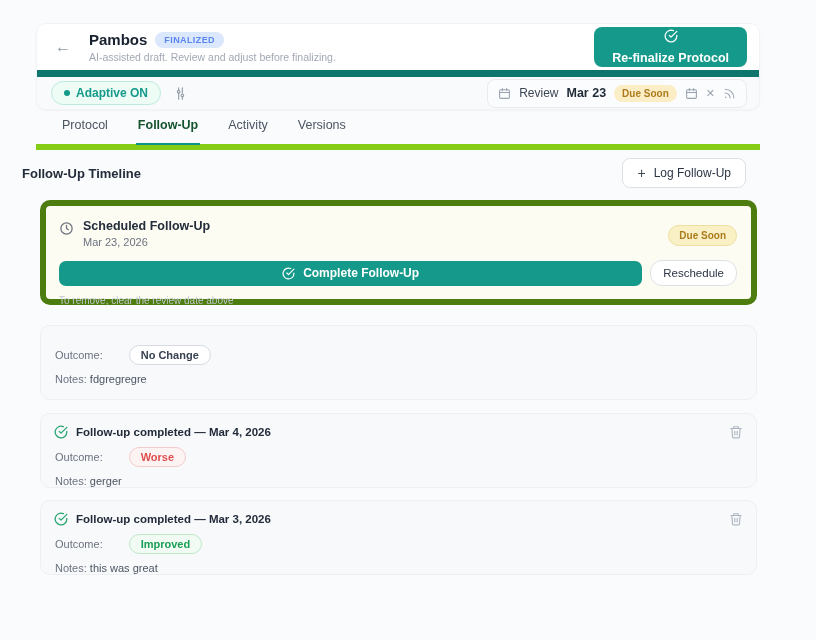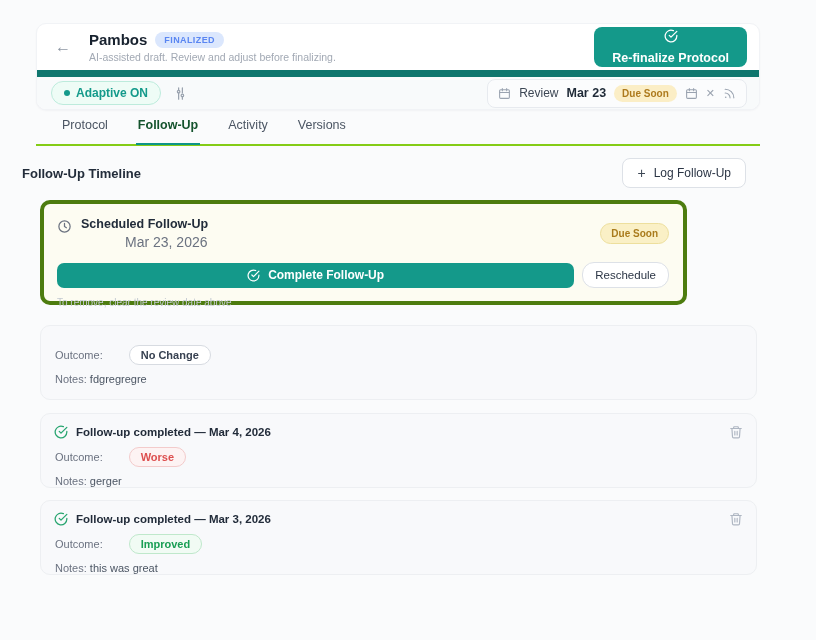--- a/index.html
+++ b/index.html
@@ -63,21 +63,21 @@
   .review-date { font-size: 12.5px; font-weight: bold; color: #1f2a37; cursor: pointer; }
   .badge-duesoon {
     background: #fbeec6; color: #ad7a1d; font-size: 10px; font-weight: bold;
     padding: 3px 8px; border-radius: 999px; white-space: nowrap;
   }
 
   
   .tabs {
     position: absolute; left: 36px; top: 108px; width: 724px;
     display: flex; gap: 26px; padding-left: 24px;
-    border-bottom: 2px solid #84cc16;
+    border-bottom: 6px solid #84cc16;
   }
   .tab {
     font-size: 12.5px; color: #4b5563; padding: 10px 2px 11px; cursor: pointer;
   }
   .tab.active {
     color: #14532d; font-weight: bold;
     border-bottom: 2px solid #0d9488; margin-bottom: -1px;
   }
 
   
@@ -89,29 +89,29 @@
   .btn-log {
     display: flex; align-items: center; gap: 8px;
     background: #ffffff; border: 1px solid #dde1e7; border-radius: 8px;
     font-family: inherit; font-size: 12px; color: #2b3545; cursor: pointer;
     padding: 7px 14px;
   }
   .plus-glyph { font-size: 14px; color: #3c4654; line-height: 1; }
 
   
   .sched-card {
-    position: absolute; left: 40px; top: 200px; width: 647px; height: 105px;
-    background: #fdfcf2; border: 4px solid #4d7c0f; border-radius: 10px;
+    position: absolute; left: 40px; top: 200px; width: 717px; height: 105px;
+    background: #fdfcf2; border: 6px solid #4d7c0f; border-radius: 10px;
     padding: 13px 14px 0 13px;
   }
   .sched-top { display: flex; align-items: flex-start; }
   .clock-icon { color: #6b7280; margin-top: 2px; }
   .sched-texts { margin-left: 9px; flex: 1; }
   .sched-title { font-size: 12.5px; font-weight: bold; color: #222c3a; }
-  .sched-date { font-size: 14px; color: #6b7280; margin-top: 3px; margin-left: 44px; }
+  .sched-date { font-size: 11px; color: #6b7280; margin-top: 3px; }
   .badge-duesoon-card {
     background: #faf0c6; border: 1px solid #eddf9d; color: #a97b1c;
     font-size: 10px; font-weight: bold; padding: 4px 10px; border-radius: 999px; margin-top: 6px;
   }
   .sched-actions { display: flex; align-items: center; gap: 8px; margin-top: 12px; }
   .btn-complete {
     flex: 1; display: flex; align-items: center; justify-content: center; gap: 8px;
     background: #14998a; color: #ffffff; border: none; cursor: pointer;
     font-family: inherit; font-size: 12px; font-weight: bold;
     height: 25px; border-radius: 7px;

